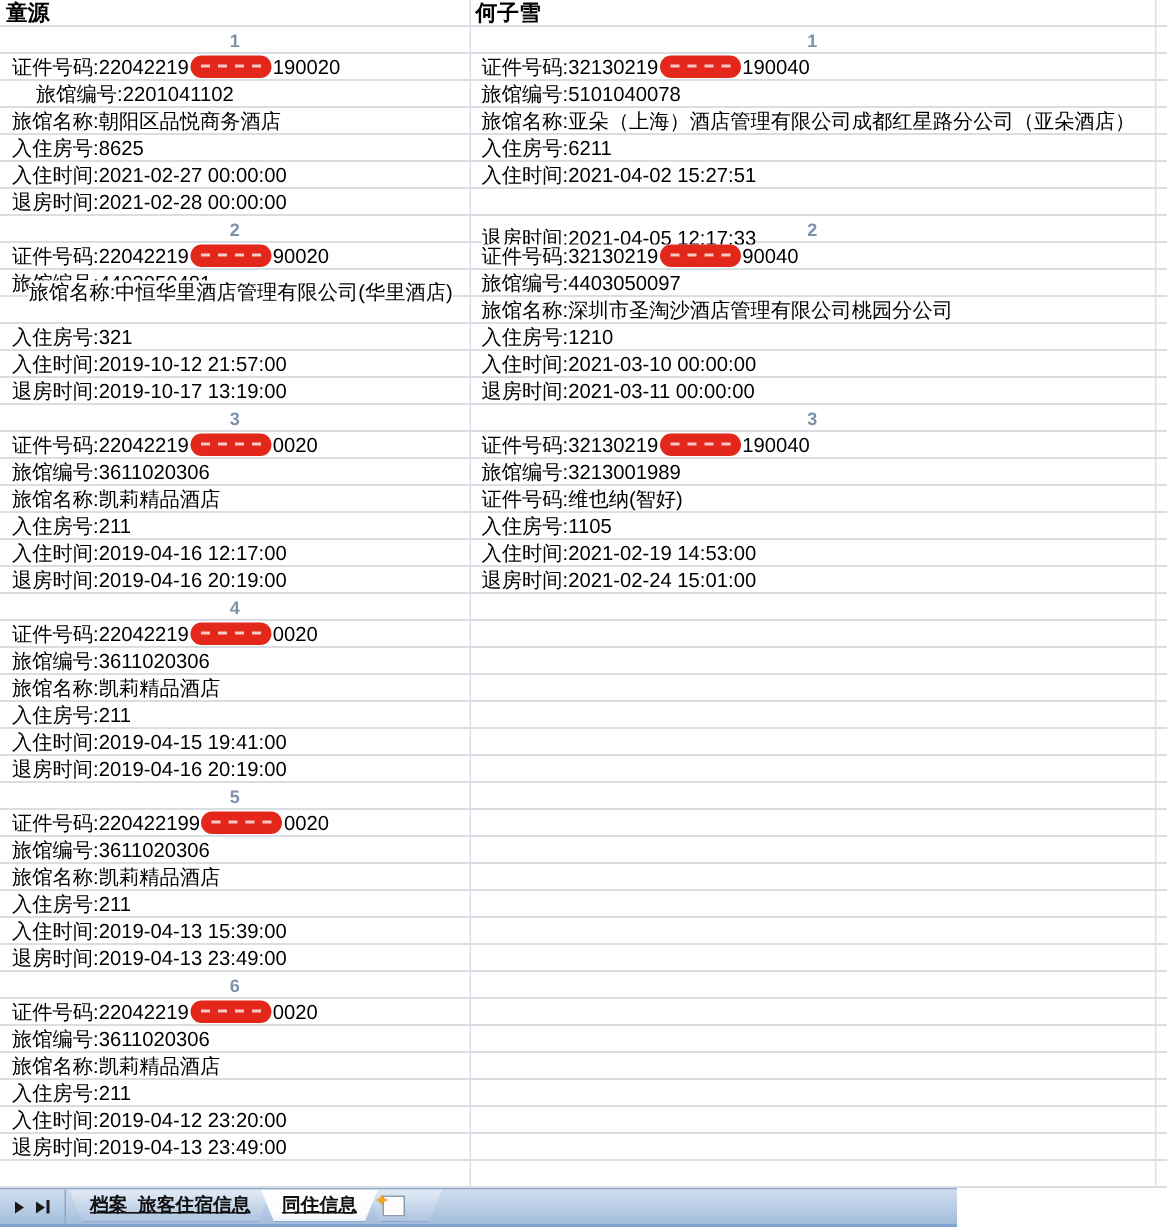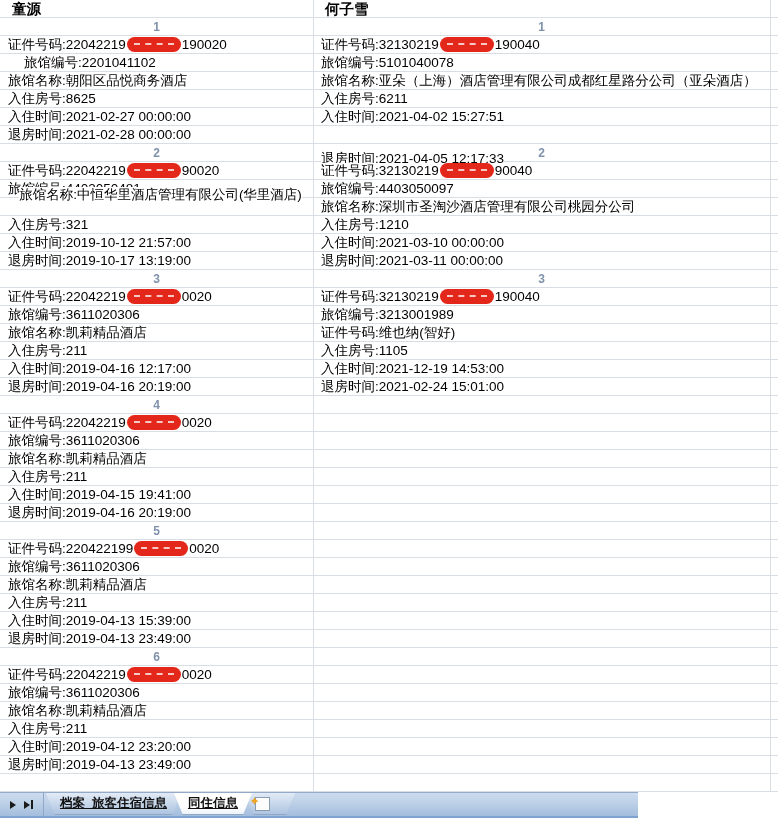--- a/index.html
+++ b/index.html
@@ -5,21 +5,21 @@
   html,body{margin:0;padding:0;}
   body{width:778px;height:818px;background:#fff;font-family:"Liberation Sans","DejaVu Sans",sans-serif;overflow:hidden;}
 
   
   .sheet{position:relative;width:778px;height:792px;overflow:hidden;
     background:repeating-linear-gradient(to bottom,#fff 0,#fff 17px,#d9dee5 17px,#d9dee5 18px);}
   .vline{position:absolute;top:0;bottom:0;width:1px;background:#d9dee5;z-index:0;}
   .col{position:absolute;top:0;bottom:0;z-index:1;}
   .cell{position:absolute;height:18px;line-height:18px;white-space:nowrap;font-size:13.5px;color:#000;}
   .cell .bg{background:#fff;}
-  .person-header{font-weight:bold;font-size:14.5px;padding-left:12px;}
+  .person-header{font-weight:bold;font-size:14.5px;padding-left:4px;}
   .rec-number{width:100%;text-align:center;font-weight:bold;font-size:12px;color:#7f92ab;}
   .field{padding-left:8px;}
   .pill{display:inline-block;position:relative;width:54px;height:15px;border-radius:8px;
         background:#e4271b;vertical-align:-3px;margin:0 1px;overflow:hidden;}
   .pill .dash{position:absolute;left:7px;right:7px;top:6px;border-top:2px dashed rgba(255,255,255,.75);}
 
   
   .tabbar{position:relative;width:638px;height:26px;box-sizing:border-box;
     border-top:1px solid #93abc9;border-bottom:2px solid #7fa3d0;
     background:linear-gradient(to bottom,#cddcee 0%,#bcd0e7 45%,#a4bddd 100%);
@@ -106,21 +106,21 @@
       <div class="cell field" style="top: 180px; left: 0px; right: 0px;"><span class="bg">旅馆编号:4403050097</span></div>
       <div class="cell field" style="top: 198px; left: 0px; right: 0px;"><span class="bg">旅馆名称:深圳市圣淘沙酒店管理有限公司桃园分公司</span></div>
       <div class="cell field" style="top: 216px; left: 0px; right: 0px;"><span class="bg">入住房号:1210</span></div>
       <div class="cell field" style="top: 234px; left: 0px; right: 0px;"><span class="bg">入住时间:2021-03-10 00:00:00</span></div>
       <div class="cell field" style="top: 252px; left: 0px; right: 0px;"><span class="bg">退房时间:2021-03-11 00:00:00</span></div>
       <div class="cell rec-number" style="top: 270px; left: 0px; right: 0px;">3</div>
       <div class="cell field" style="top: 288px; left: 0px; right: 0px;"><span class="bg"><span>证件号码:32130219</span><span class="pill"><span class="dash"></span></span><span>190040</span></span></div>
       <div class="cell field" style="top: 306px; left: 0px; right: 0px;"><span class="bg">旅馆编号:3213001989</span></div>
       <div class="cell field" style="top: 324px; left: 0px; right: 0px;"><span class="bg">证件号码:维也纳(智好)</span></div>
       <div class="cell field" style="top: 342px; left: 0px; right: 0px;"><span class="bg">入住房号:1105</span></div>
-      <div class="cell field" style="top: 360px; left: 0px; right: 0px;"><span class="bg">入住时间:2021-12-19 14:53:00</span></div>
+      <div class="cell field" style="top: 360px; left: 0px; right: 0px;"><span class="bg">入住时间:2021-02-19 14:53:00</span></div>
       <div class="cell field" style="top: 378px; left: 0px; right: 0px;"><span class="bg">退房时间:2021-02-24 15:01:00</span></div>
     </div>
 </div>
 
 <div class="tabbar">
   <div class="nav">
     <span class="navbtn">
         <span class="tri"></span>
       </span>
     <span class="navbtn">

